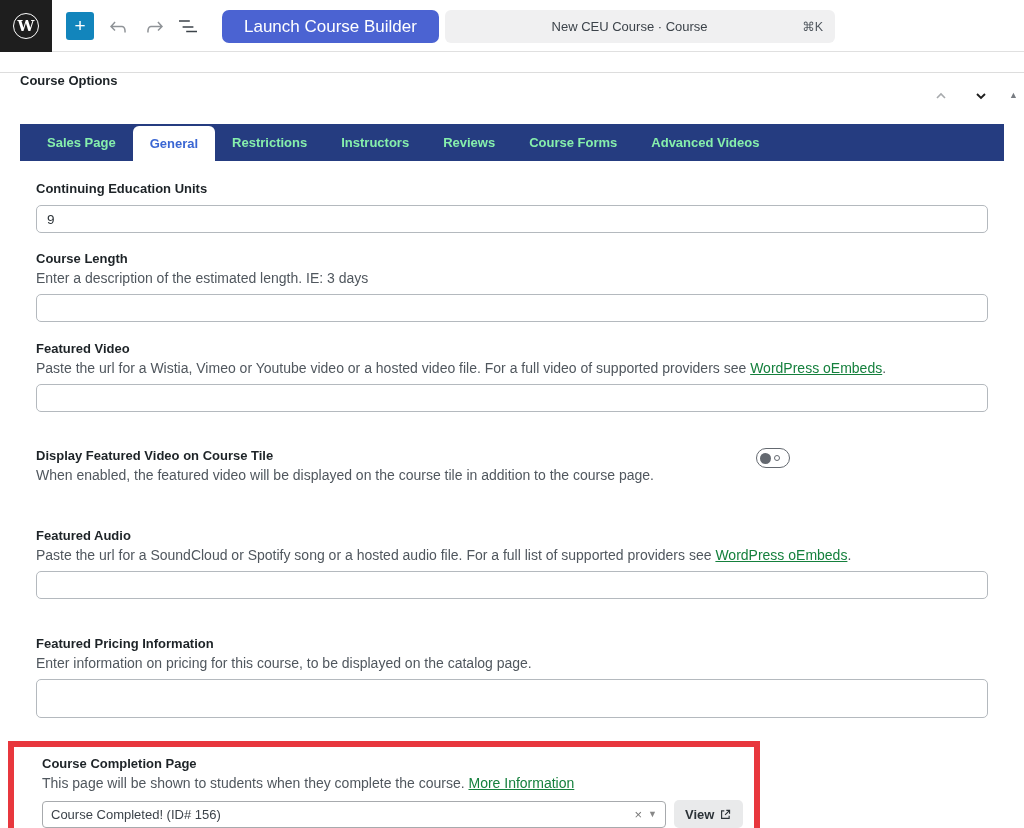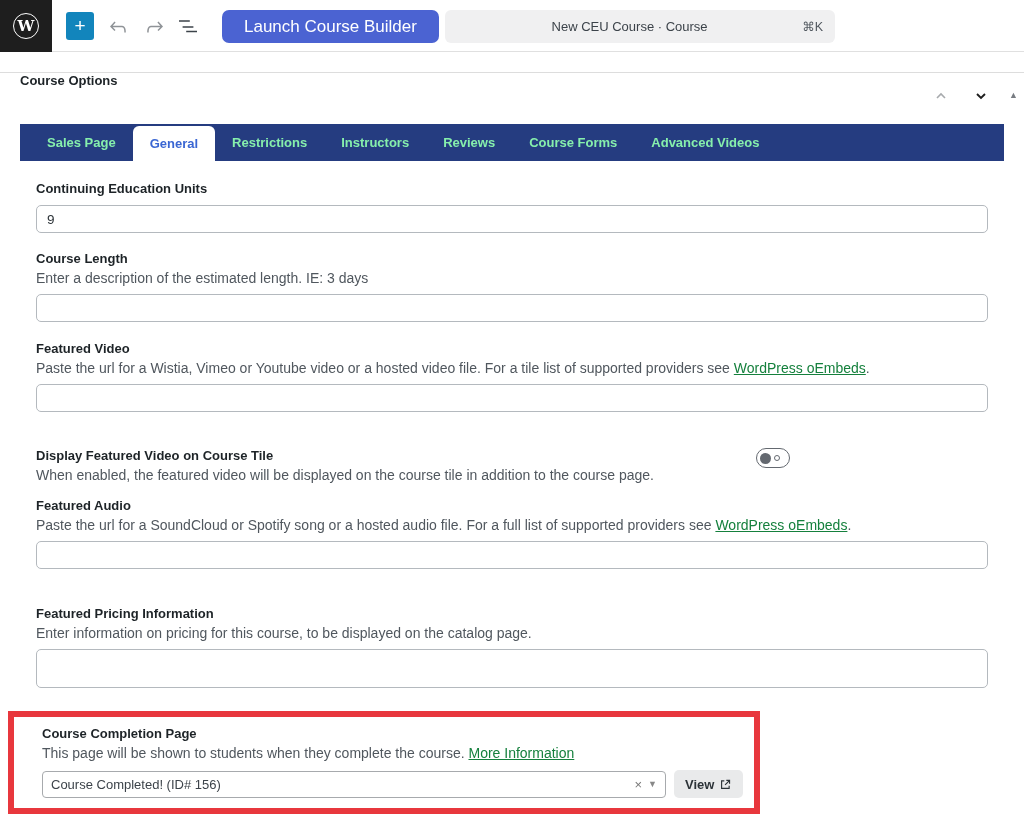--- a/index.html
+++ b/index.html
@@ -52,21 +52,21 @@
   .field { margin-top:0; }
   .flabel { display:block; font-size:13px; font-weight:bold; color:#1d2327; line-height:16px; }
   .fdesc { font-size:14px; color:#50575e; line-height:16px; margin-top:3px; }
   .fdesc a { color:#15803d; text-decoration:underline; cursor:pointer; }
   input.txt { display:block; width:100%; height:28px; border:1px solid #b4b9be; border-radius:5px;
               padding:0 10px; font-size:13.5px; color:#2c3338; margin-top:8px; background:#fff;
               font-family:"Liberation Sans", sans-serif; }
   input.txt.tall { height:39px; }
 
   .m18 { margin-top:18px; } .m19 { margin-top:19px; } .m36 { margin-top:36px; }
-  .m35 { margin-top:15px; } .m37 { margin-top:37px; }
+  .m35 { margin-top:45px; } .m37 { margin-top:37px; }
 
   
   .toggle-row { position:relative; }
   .toggle { position:absolute; right:198px; top:0; width:34px; height:20px;
             border:1.5px solid #646970; border-radius:11px; background:#fff;
             display:flex; align-items:center; cursor:pointer; }
   .toggle .knob { width:11px; height:11px; border-radius:50%; background:#646970; margin-left:3px; }
   .toggle .dot  { width:6px; height:6px; border-radius:50%; border:1.5px solid #646970; margin-left:3px; }
 
   
@@ -156,21 +156,21 @@
     </div>
 
     <div class="field m18">
       <span class="flabel">Course Length</span>
       <div class="fdesc">Enter a description of the estimated length. IE: 3 days</div>
       <input class="txt" type="text" value="" style="">
     </div>
 
     <div class="field m19">
       <span class="flabel">Featured Video</span>
-      <div class="fdesc"><span>Paste the url for a Wistia, Vimeo or Youtube video or a hosted video file. For a tile list of supported providers see </span><a>WordPress oEmbeds</a><span>.</span></div>
+      <div class="fdesc"><span>Paste the url for a Wistia, Vimeo or Youtube video or a hosted video file. For a full video of supported providers see </span><a>WordPress oEmbeds</a><span>.</span></div>
       <input class="txt" type="text" value="" style="">
     </div>
 
     <div class="field m36 toggle-row">
       <span class="flabel">Display Featured Video on Course Tile</span>
       <div class="toggle">
         <span class="knob"></span>
         <span class="dot"></span>
       </div>
       <div class="fdesc">When enabled, the featured video will be displayed on the course tile in addition to the course page.</div>

